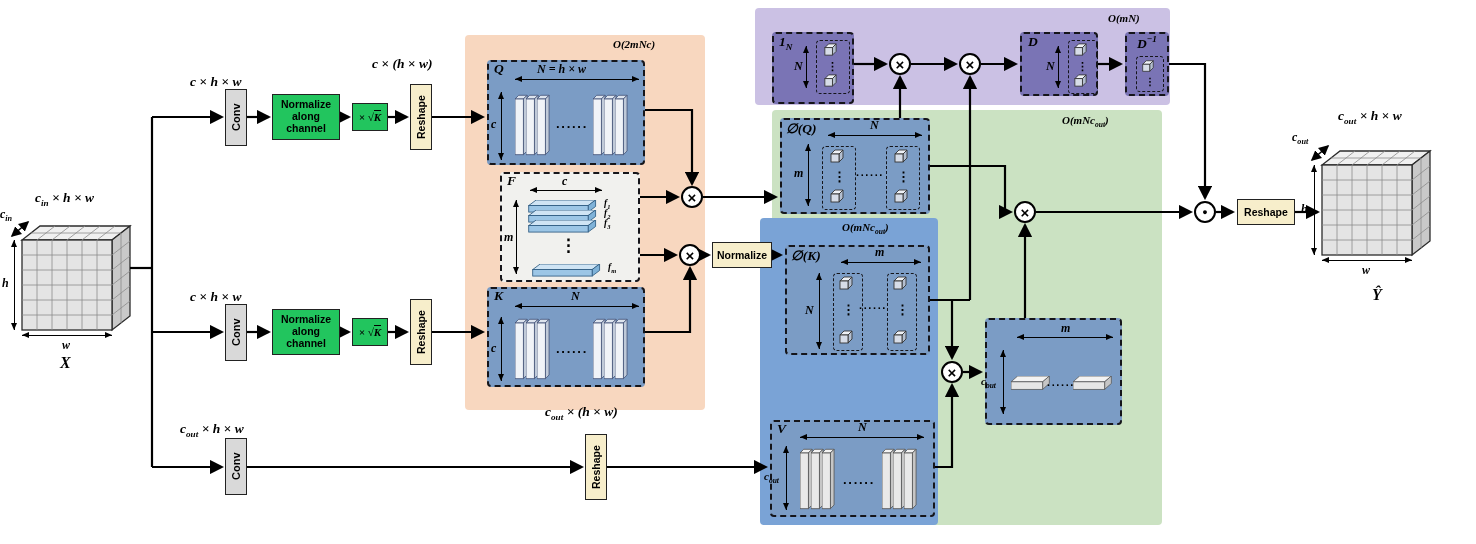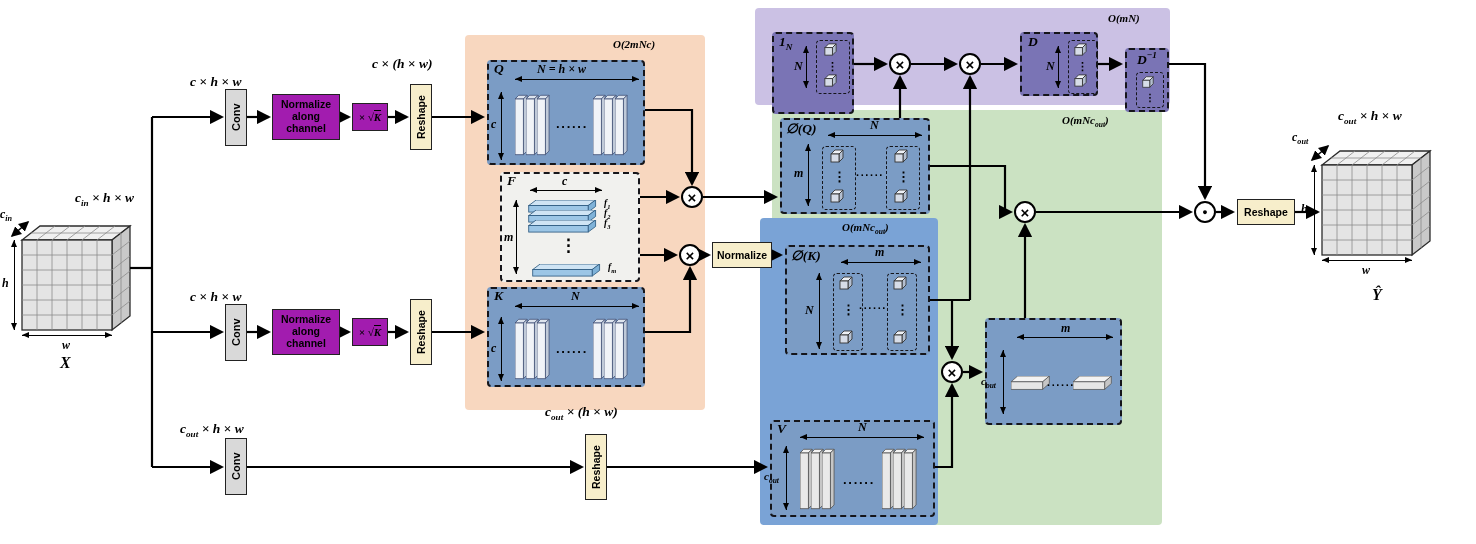--- a/index.html
+++ b/index.html
@@ -4,21 +4,21 @@
 <style>
   html,body{margin:0;padding:0;background:#fff;}
   .canvas{position:relative;width:1476px;height:544px;background:#ffffff;font-family:"Liberation Sans",sans-serif;overflow:hidden;}
   .region{position:absolute;z-index:0;border-radius:4px;}
   .wires{position:absolute;left:0;top:0;z-index:1;pointer-events:none;}
   .block{position:absolute;z-index:2;border:2.4px dashed #15151a;border-radius:4px;background:#7b9cc5;box-sizing:border-box;}
   .block.light{background:#f1f1ee;}
   .block.slate{background:#7a74b5;}
   .opbox{position:absolute;z-index:2;box-sizing:border-box;border:1.6px solid #222;display:flex;align-items:center;justify-content:center;text-align:center;font-weight:bold;color:#000;}
   .convbox{background:#d9d9d9;font-size:11px;}
-  .greenbox{background:#a21caf;font-size:10.5px;line-height:1.12;}
+  .greenbox{background:#22c55e;font-size:10.5px;line-height:1.12;}
   .creambox{background:#f7eecb;font-size:10.5px;}
   .vtext{writing-mode:vertical-rl;transform:rotate(180deg);}
   .operator{position:absolute;z-index:5;width:22px;height:22px;border:2.2px solid #000;border-radius:50%;background:#fff;display:flex;align-items:center;justify-content:center;font-weight:bold;font-size:15px;line-height:1;box-sizing:border-box;color:#000;}
   .operator.dot{font-size:9px;}
   .mathlabel{position:absolute;z-index:3;font-family:"Liberation Serif",serif;font-style:italic;font-weight:bold;font-size:13.5px;color:#000;white-space:nowrap;}
   .rlabel{font-size:11px;}
   .tensor{font-size:16px;}
   sub{font-size:68%;}
   sup{font-size:68%;}
   .blabel{position:absolute;z-index:3;font-family:"Liberation Serif",serif;font-style:italic;font-weight:bold;font-size:13.5px;color:#000;white-space:nowrap;}
@@ -146,21 +146,21 @@
       <path d="M1216,212 H1233" marker-end="url(#ah)"></path>
       <path d="M1295,212 H1318" marker-end="url(#ah)"></path>
     </g>
   </svg>
 
   <span class="mathlabel rlabel" style="left:613px;top:38px;"><span>O(2mNc)</span><sub></sub><span></span></span>
   <span class="mathlabel rlabel" style="left:1108px;top:12px;"><span>O(mN)</span><sub></sub><span></span></span>
   <span class="mathlabel rlabel" style="left:1062px;top:114px;"><span>O(mNc</span><sub>out</sub><span>)</span></span>
   <span class="mathlabel rlabel" style="left:842px;top:221px;"><span>O(mNc</span><sub>out</sub><span>)</span></span>
 
-  <span class="mathlabel" style="left:35px;top:190px;margin-left:40px;"><span>c</span><sub>in</sub><span> × h × w</span></span>
+  <span class="mathlabel" style="left:35px;top:190px;"><span>c</span><sub>in</sub><span> × h × w</span></span>
   <span class="dim" style="left:0px;top:207px;"><span>c</span><sub>in</sub></span>
   <div class="varrow" style="left:14px;top:240px;height:90px;"></div>
   <span class="dim" style="left:2px;top:276px;">h</span>
   <div class="harrow" style="left:22px;top:335px;width:90px;"></div>
   <span class="dim" style="left:62px;top:338px;">w</span>
   <span class="mathlabel tensor" style="left:60px;top:354px;">X</span>
 
   <span class="mathlabel" style="left:1338px;top:108px;"><span>c</span><sub>out</sub><span> × h × w</span></span>
   <span class="dim" style="left:1292px;top:130px;"><span>c</span><sub>out</sub></span>
   <div class="varrow" style="left:1314px;top:165px;height:90px;"></div>
@@ -292,21 +292,21 @@
       <use href="#cube" x="51" y="28" width="16" height="16"></use>
         <use href="#cube" x="51" y="82" width="16" height="16"></use>
       <use href="#cube" x="105" y="28" width="16" height="16"></use>
         <use href="#cube" x="105" y="82" width="16" height="16"></use>
     </svg>
     <span class="vdots" style="left:55px;top:56px;">⋮</span>
     <span class="vdots" style="left:109px;top:56px;">⋮</span>
     <span class="dots" style="left:72px;top:56px;width:28px;font-size:11px;">······</span>
   </div>
 
-  <div class="block slate" style="left:772px;top:32px;width:82px;height:82px;">
+  <div class="block slate" style="left:772px;top:32px;width:82px;height:72px;">
     <span class="blabel" style="left:5px;top:0px;"><span>1</span><sub>N</sub></span>
     <div class="varrow" style="left:32px;top:12px;height:42px;"></div>
     <span class="dim" style="left:20px;top:25px;">N</span>
     <div class="dashbox" style="left:42px;top:6px;width:32px;height:52px;"></div>
     <svg class="deco" style="left:0;top:0;" width="82" height="64">
       <use href="#cube" x="49" y="8" width="15" height="15"></use>
         <use href="#cube" x="49" y="39" width="15" height="15"></use>
     </svg>
     <span class="vdots" style="left:53px;top:27px;font-size:11px;">⋮</span>
   </div>
@@ -316,21 +316,21 @@
     <div class="varrow" style="left:36px;top:12px;height:42px;"></div>
     <span class="dim" style="left:24px;top:25px;">N</span>
     <div class="dashbox" style="left:46px;top:6px;width:28px;height:52px;"></div>
     <svg class="deco" style="left:0;top:0;" width="78" height="64">
       <use href="#cube" x="51" y="8" width="15" height="15"></use>
         <use href="#cube" x="51" y="39" width="15" height="15"></use>
     </svg>
     <span class="vdots" style="left:55px;top:27px;font-size:11px;">⋮</span>
   </div>
 
-  <div class="block slate" style="left:1125px;top:32px;width:44px;height:64px;margin-top:16px;">
+  <div class="block slate" style="left:1125px;top:32px;width:44px;height:64px;">
     <span class="blabel" style="left:0;top:0px;width:100%;text-align:center;"><span>D</span><sup>−1</sup></span>
     <div class="dashbox" style="left:9px;top:22px;width:26px;height:34px;"></div>
     <svg class="deco" style="left:0;top:0;" width="44" height="64">
       <use href="#cube" x="14" y="25" width="14" height="14"></use>
     </svg>
     <span class="vdots" style="left:18px;top:43px;font-size:10px;">⋮</span>
   </div>
 
   <div class="block" style="left:985px;top:318px;width:137px;height:107px;">
     <div class="harrow" style="left:30px;top:17px;width:96px;"></div>

